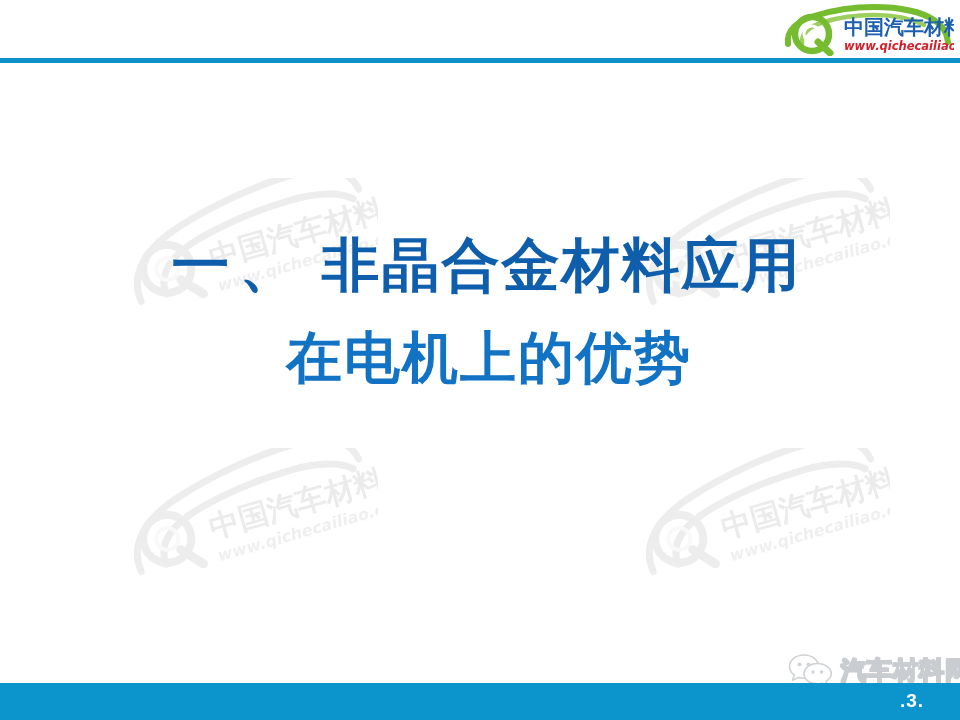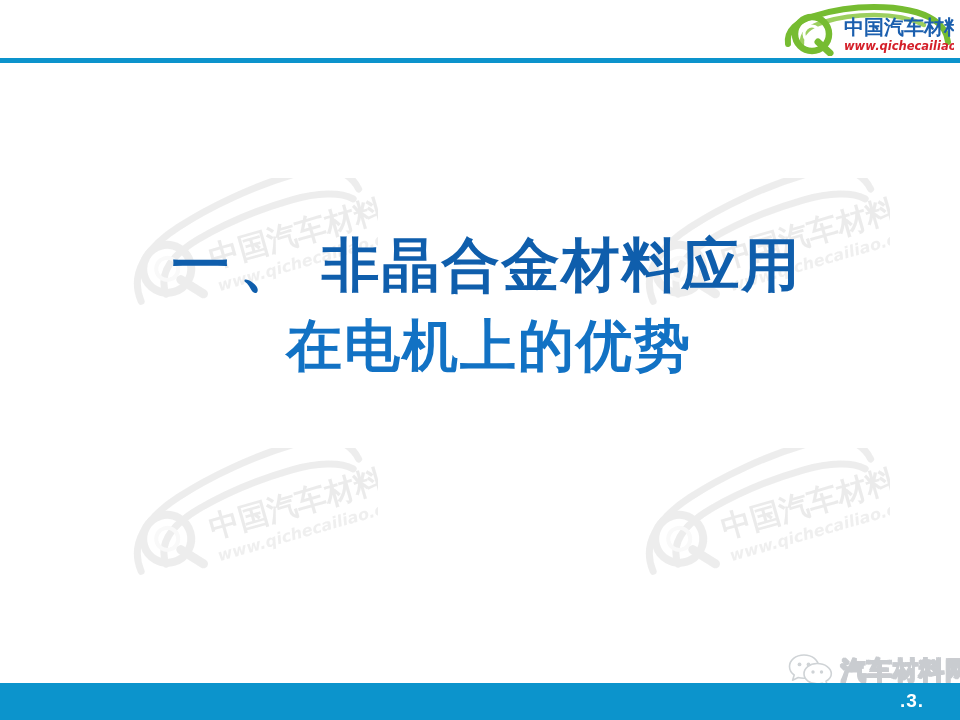--- a/index.html
+++ b/index.html
@@ -70,21 +70,21 @@
     color: #0f5eac;
     padding-left: 13px;
   }
   .title-line-1 .num-mark {
     letter-spacing: 10px;
     margin-right: 14px;
   }
   .title-line-2 {
     font-size: 56px;
     color: #1272c4;
-    margin-top: 24px;
+    margin-top: 36px;
     padding-left: 18px;
   }
 
   
   .footer-bar {
     position: absolute;
     left: 0;
     top: 683px;
     width: 960px;
     height: 37px;

